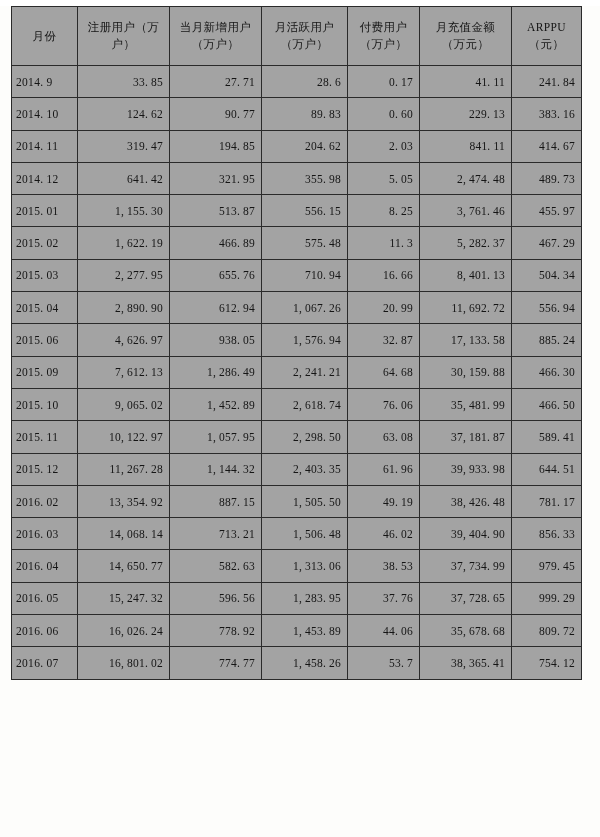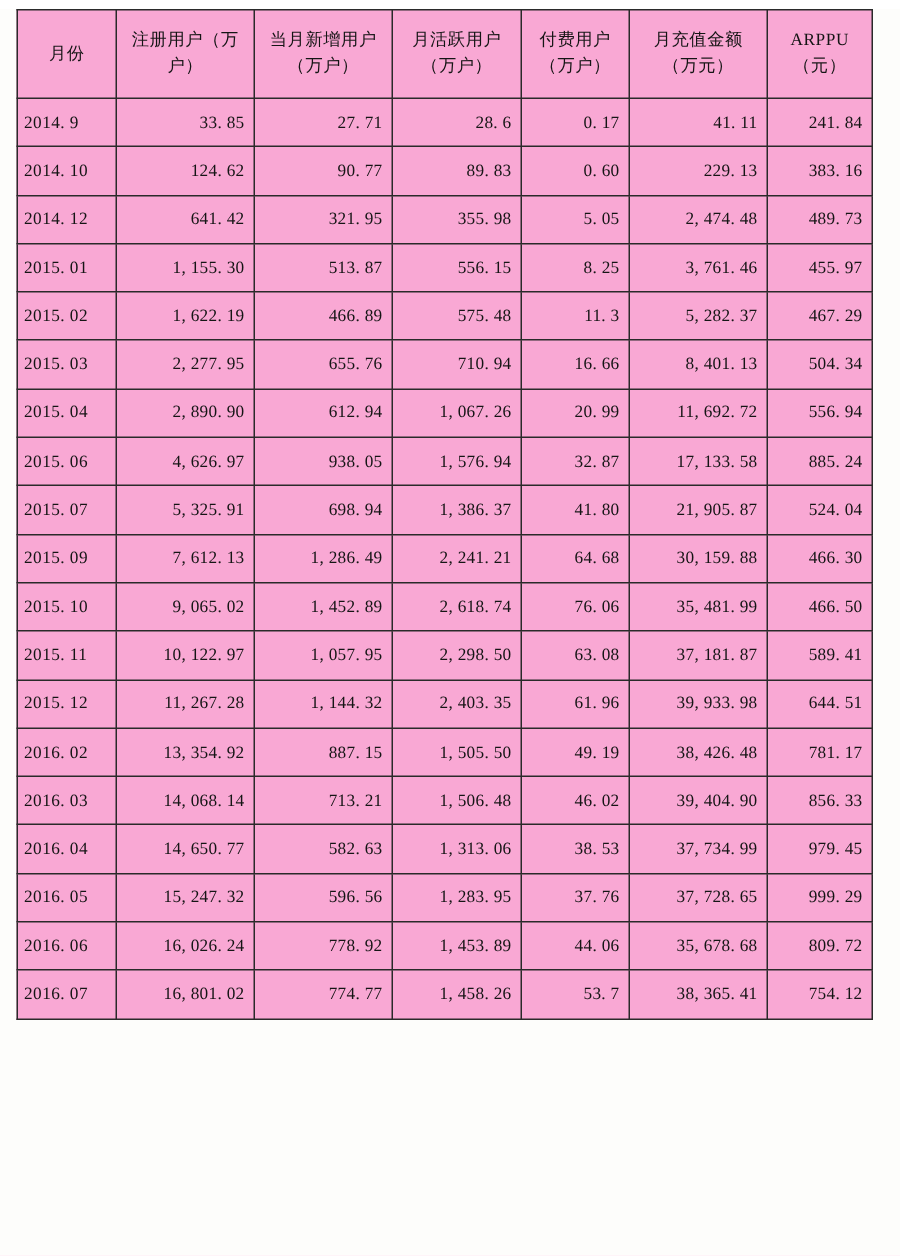--- a/index.html
+++ b/index.html
@@ -18,21 +18,21 @@
     position: relative;
     width: 600px;
     height: 837px;
     background: #fdfdfb;
   }
   table.data-table {
     border-collapse: collapse;
     width: 570px;
     margin: 6px 0 0 11px;
     table-layout: fixed;
-    background: #f9a8d4;
+    background: #a3a3a3;
   }
   table.data-table col.c0 { width: 66px; }
   table.data-table col.c1 { width: 92px; }
   table.data-table col.c2 { width: 92px; }
   table.data-table col.c3 { width: 86px; }
   table.data-table col.c4 { width: 72px; }
   table.data-table col.c5 { width: 92px; }
   table.data-table col.c6 { width: 70px; }
 
   table.data-table th,
@@ -143,20 +143,29 @@
         <tr>
           <td class="month">2014. 10</td>
           <td class="num">124. 62</td>
           <td class="num">90. 77</td>
           <td class="num">89. 83</td>
           <td class="num">0. 60</td>
           <td class="num">229. 13</td>
           <td class="num">383. 16</td>
         </tr>
         <tr>
+          <td class="month">2014. 11</td>
+          <td class="num">319. 47</td>
+          <td class="num">194. 85</td>
+          <td class="num">204. 62</td>
+          <td class="num">2. 03</td>
+          <td class="num">841. 11</td>
+          <td class="num">414. 67</td>
+        </tr>
+        <tr>
           <td class="month">2014. 12</td>
           <td class="num">641. 42</td>
           <td class="num">321. 95</td>
           <td class="num">355. 98</td>
           <td class="num">5. 05</td>
           <td class="num">2, 474. 48</td>
           <td class="num">489. 73</td>
         </tr>
         <tr>
           <td class="month">2015. 01</td>
@@ -197,29 +206,20 @@
         <tr>
           <td class="month">2015. 06</td>
           <td class="num">4, 626. 97</td>
           <td class="num">938. 05</td>
           <td class="num">1, 576. 94</td>
           <td class="num">32. 87</td>
           <td class="num">17, 133. 58</td>
           <td class="num">885. 24</td>
         </tr>
         <tr>
-          <td class="month">2015. 07</td>
-          <td class="num">5, 325. 91</td>
-          <td class="num">698. 94</td>
-          <td class="num">1, 386. 37</td>
-          <td class="num">41. 80</td>
-          <td class="num">21, 905. 87</td>
-          <td class="num">524. 04</td>
-        </tr>
-        <tr>
           <td class="month">2015. 09</td>
           <td class="num">7, 612. 13</td>
           <td class="num">1, 286. 49</td>
           <td class="num">2, 241. 21</td>
           <td class="num">64. 68</td>
           <td class="num">30, 159. 88</td>
           <td class="num">466. 30</td>
         </tr>
         <tr>
           <td class="month">2015. 10</td>

